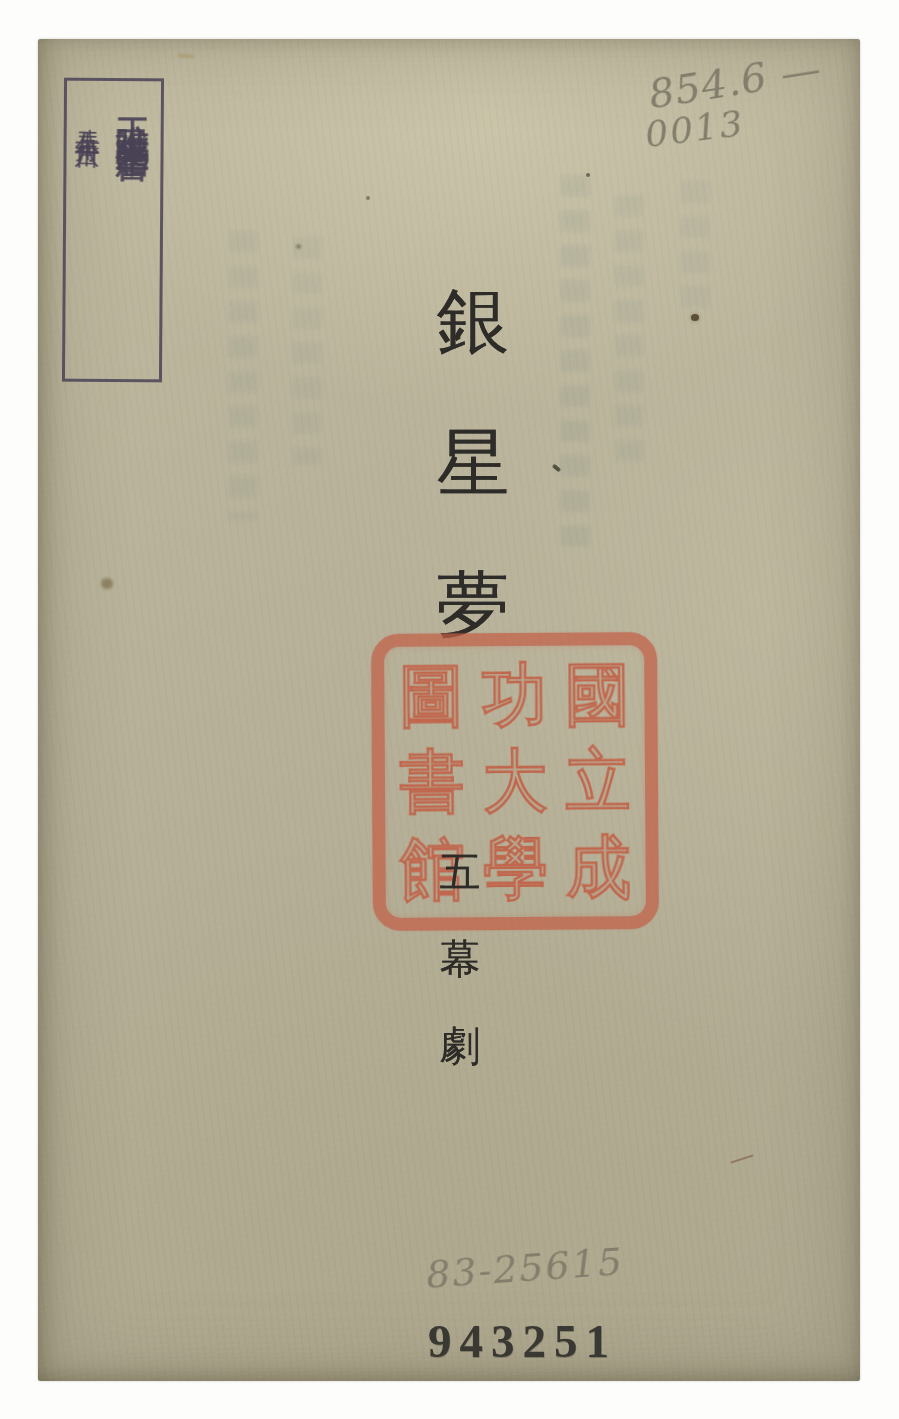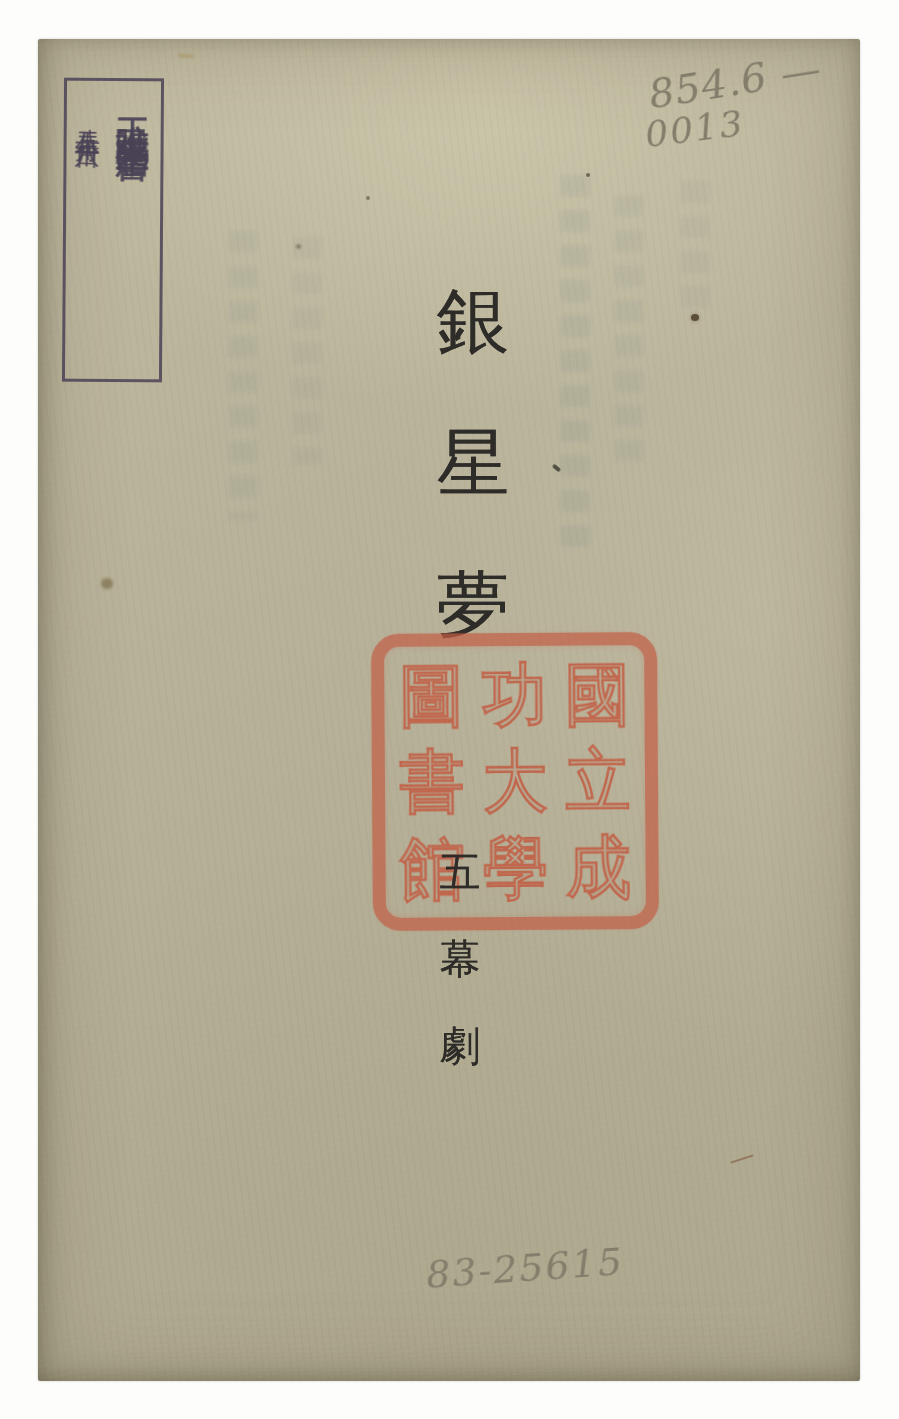--- a/index.html
+++ b/index.html
@@ -173,20 +173,21 @@
   </div>
 
   <div class="subtitle-col">
     <span class="subtitle-char">五</span>
     <span class="subtitle-char">幕</span>
     <span class="subtitle-char">劇</span>
   </div>
 
   <div class="pencil acc-hand">83-25615</div>
 
+  <div class="acc-stamp">943251</div>
 
   <div class="spot s1"></div>
   <div class="spot s2"></div>
   <div class="spot s3"></div>
   <div class="spot s4"></div>
   <div class="spot s5"></div>
   <div class="spot s6"></div>
   <div class="fiber f1"></div>
   <div class="fiber f2"></div>
 </div>

